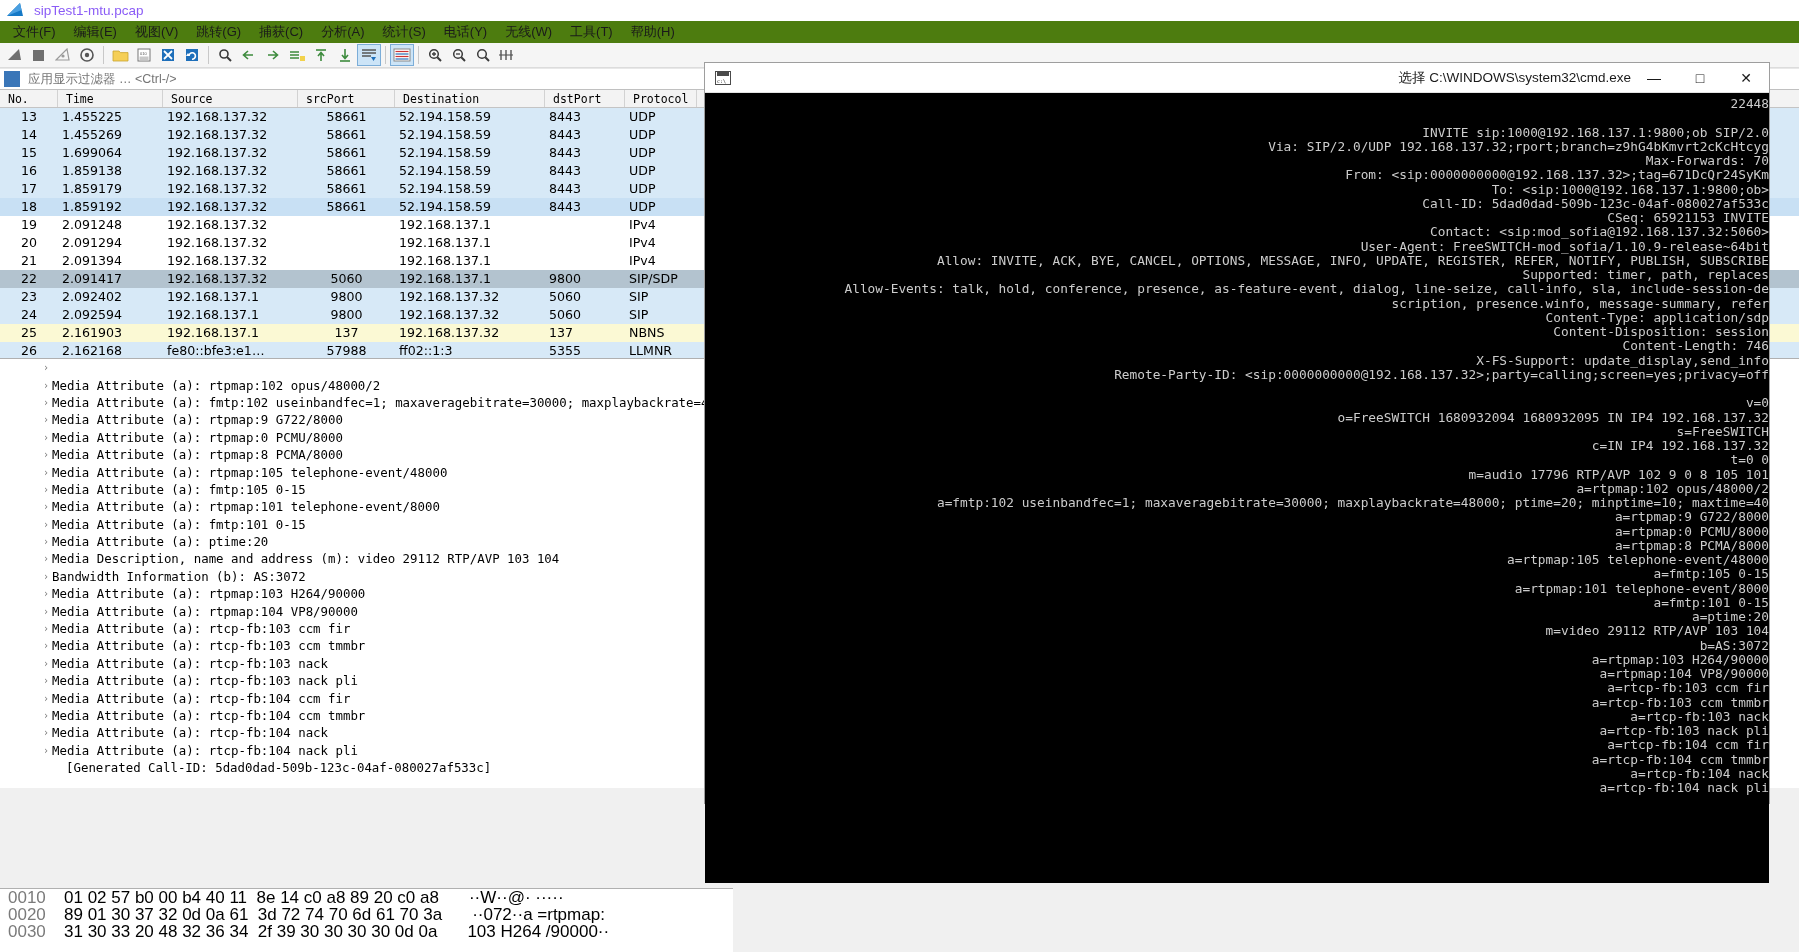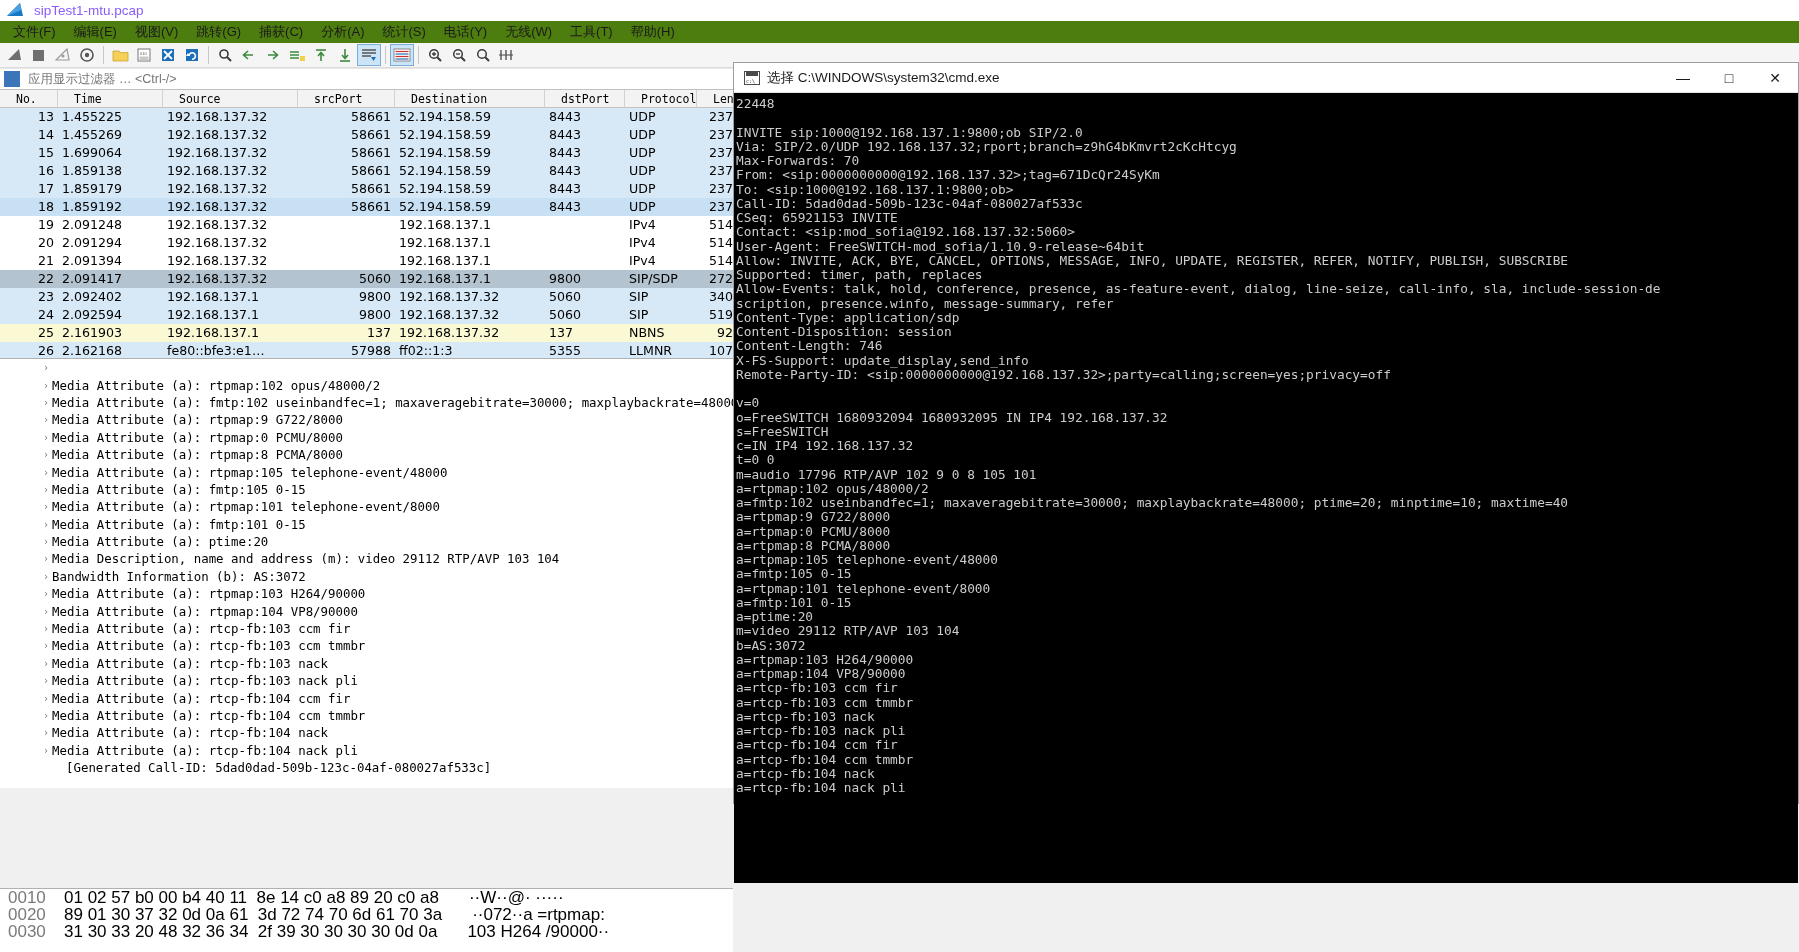--- a/index.html
+++ b/index.html
@@ -45,26 +45,26 @@
   .filter-input {
     flex:1; height:20px; border:none; outline:none; background:#ffffff;
     font-family:"Liberation Sans", sans-serif; font-size:12.5px; color:#8a8a8a; padding-left:5px;
   }
 
   
   .packet-list { background:#ffffff; position:relative; }
   .plist-header { display:flex; height:18px; background:#f3f3f3; border-bottom:1px solid #c4c4c4; }
   .plist-header .col {
     font-family:"DejaVu Sans Mono", monospace; font-size:11.5px; color:#000;
-    border-right:1px solid #d2d2d2; padding-left:16px; line-height:18px; overflow:hidden; white-space:nowrap;
+    border-right:1px solid #d2d2d2; padding-left:8px; line-height:18px; overflow:hidden; white-space:nowrap;
   }
   .plist-rows { font-family:"DejaVu Sans", sans-serif; font-size:12.6px; }
   .prow { display:flex; height:18px; line-height:18px; white-space:nowrap; }
   .prow .cell { overflow:hidden; padding:0 4px; }
-  .prow .cell.r { text-align:right; }
+  .prow .cell.r { text-align:center; }
   .prow .cell.l { text-align:left; }
 
   .c-no   { width:58px; }
   .c-time { width:105px; }
   .c-src  { width:135px; }
   .c-sport{ width:97px; }
   .c-dst  { width:150px; }
   .c-dport{ width:80px; }
   .c-proto{ width:72px; }
   .c-len  { width:40px; }
@@ -90,23 +90,24 @@
 
   
   .hex-pane { background:#ffffff; border-top:1px solid #b0b0b0; position:absolute; left:0; bottom:0; width:733px; height:64px; overflow:hidden;}
   .hex-row { display:flex; font-family:Liberation Sans, sans-serif; font-size:17px; line-height:17px; white-space:pre; }
   .hex-off { color:#7a7a7a; padding-left:8px; width:52px; }
   .hex-bytes { color:#000; padding-left:12px; }
   .hex-ascii { color:#000; padding-left:30px; }
 
   
   #cmd {
-    position:absolute; left:733px; top:62px; width:1066px; height:742px;
+    position:absolute; left:704px; top:62px; width:1066px; height:742px;
     background:#e5e5e5; border:1px solid #9e9e9e;
     box-shadow:0 0 0 0 rgba(0,0,0,0);
+    text-align:right;
   }
   .cmd-title {
     height:30px; background:#ffffff; display:flex; align-items:center;
     border-bottom:1px solid #e2e2e2;
   }
   .cmd-ico {
     width:16px; height:14px; margin:0 7px 0 10px; background:#ffffff;
     border:1px solid #4a4a4a; position:relative; flex:0 0 16px;
   }
   .cmd-ico:before {

